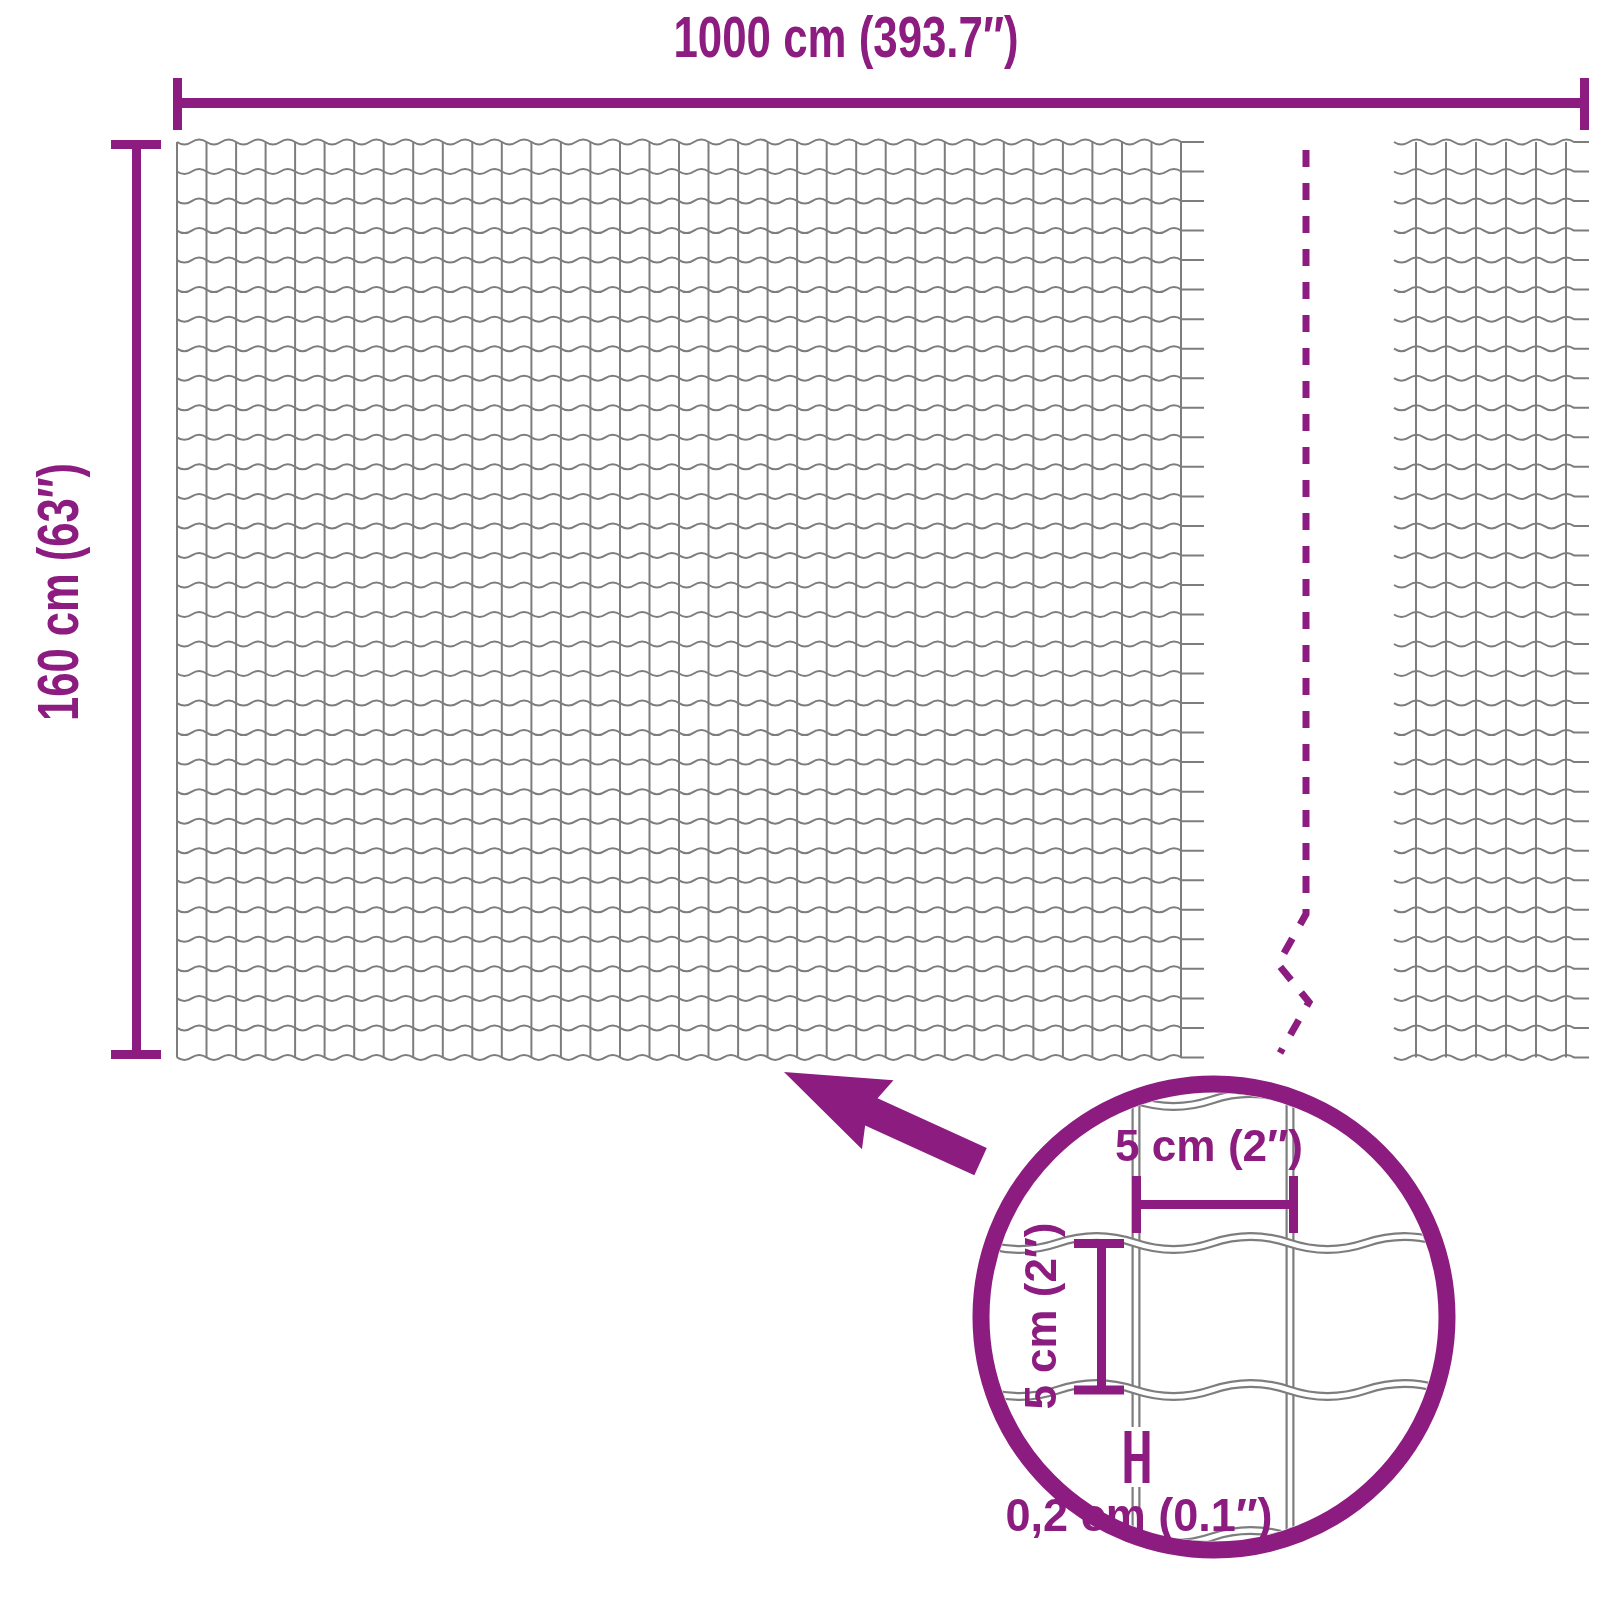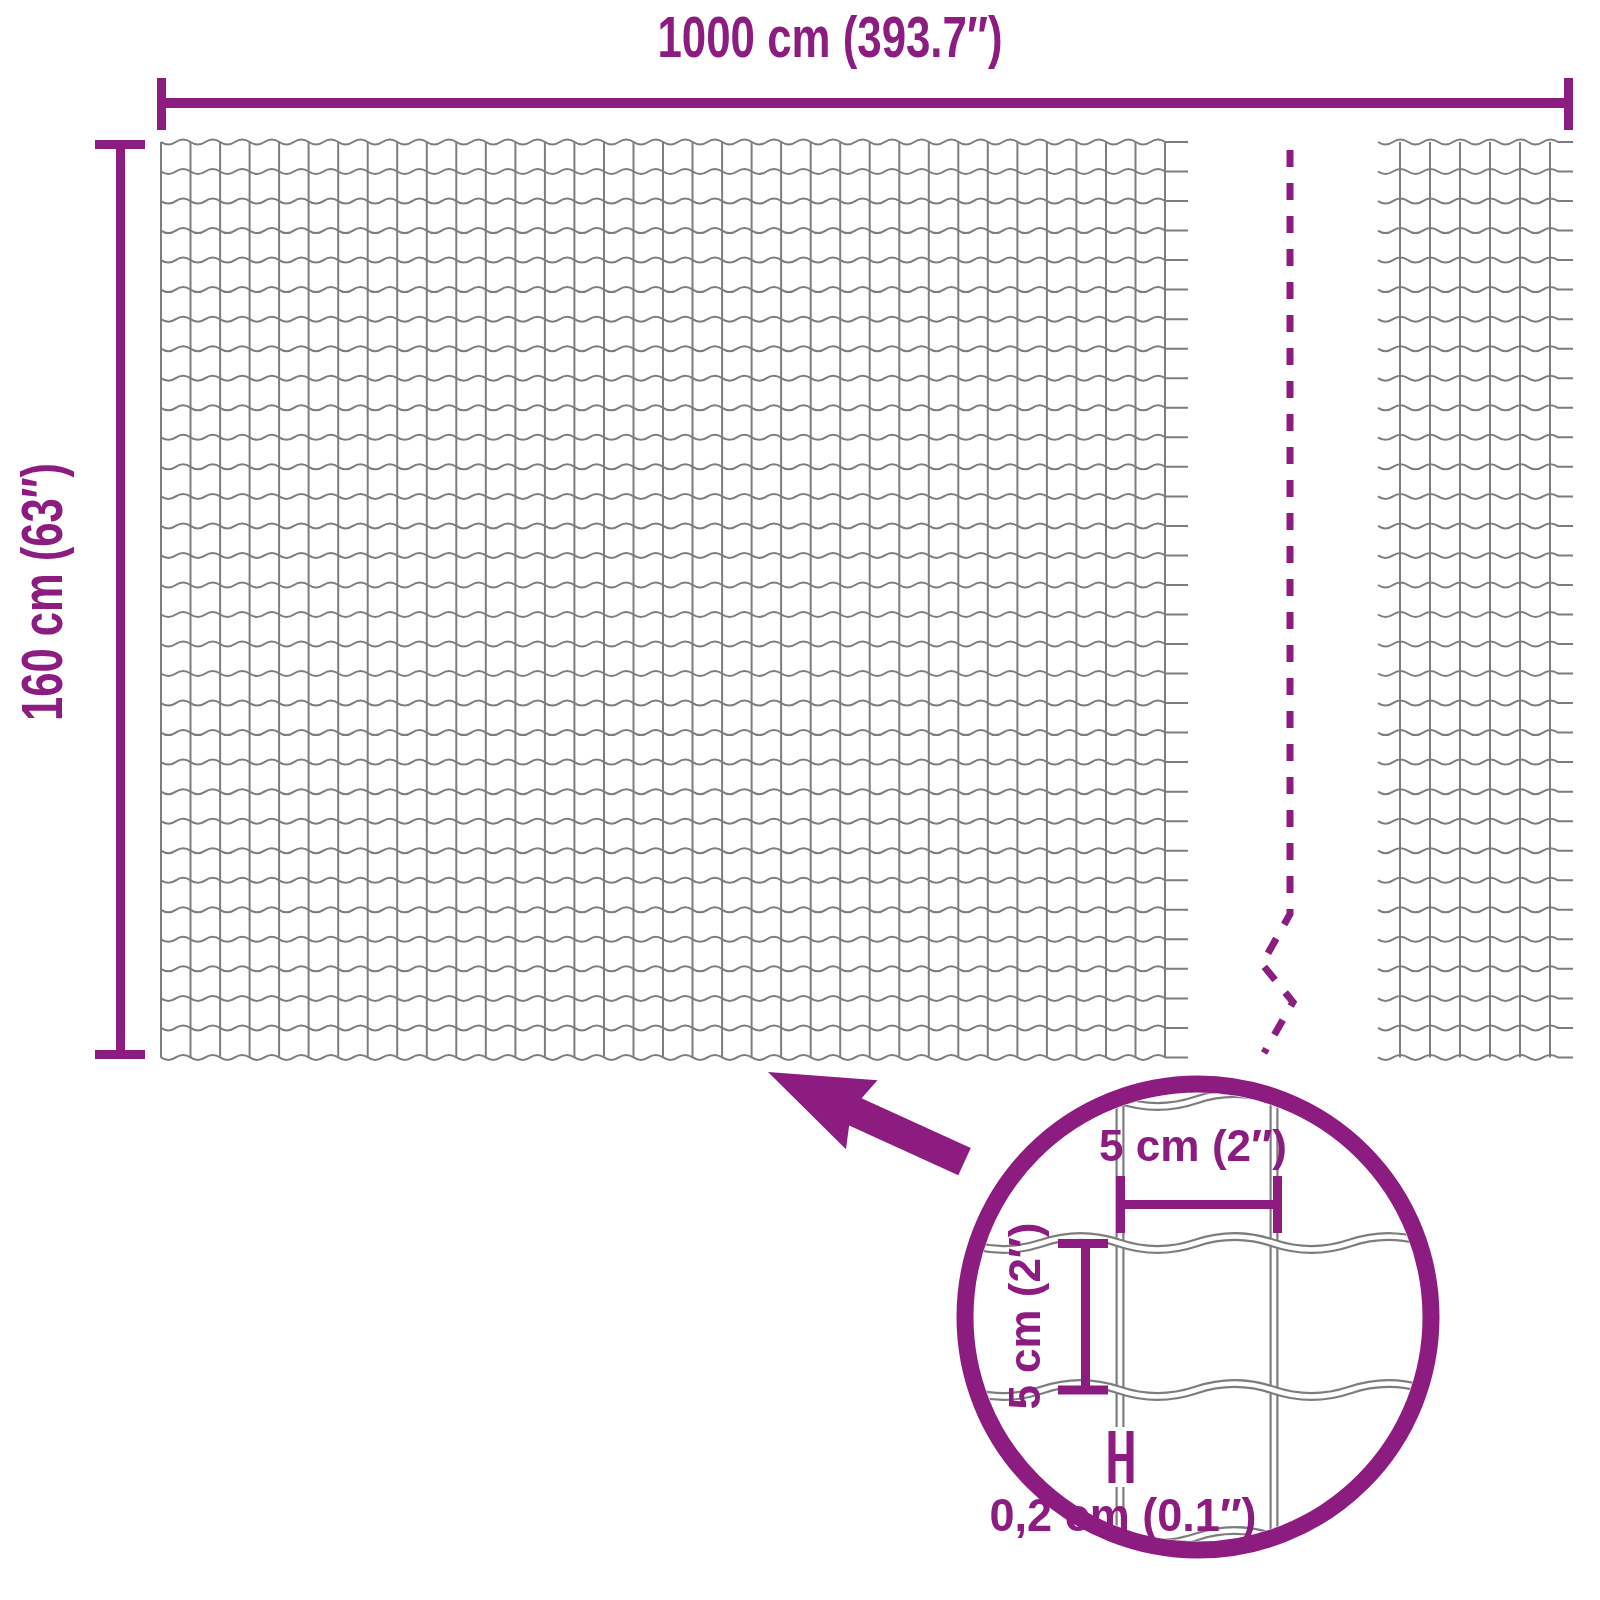--- a/index.html
+++ b/index.html
@@ -1,20 +1,21 @@
 <!DOCTYPE html>
 <html style="--accent: #8d1c80; --wire: #7d7d7d; --bg: #ffffff;"><head>
 <meta charset="utf-8">
 <style>
   html, body { margin: 0; padding: 0; background: #ffffff; }
   #stage {
     position: relative;
     width: 1580px; height: 1600px;
     background: var(--bg, #fff);
     overflow: hidden;
+    padding-left: 16px;
   }
   svg { display: block; }
   text {
     font-family: "Liberation Sans", "DejaVu Sans", sans-serif;
     font-weight: bold;
     fill: var(--accent, #8d1c80);
   }
   .accent-stroke { stroke: var(--accent, #8d1c80); fill: none; }
   .accent-fill   { fill: var(--accent, #8d1c80); stroke: none; }
   .wire          { stroke: var(--wire, #7d7d7d); fill: none; stroke-width: 2; }

